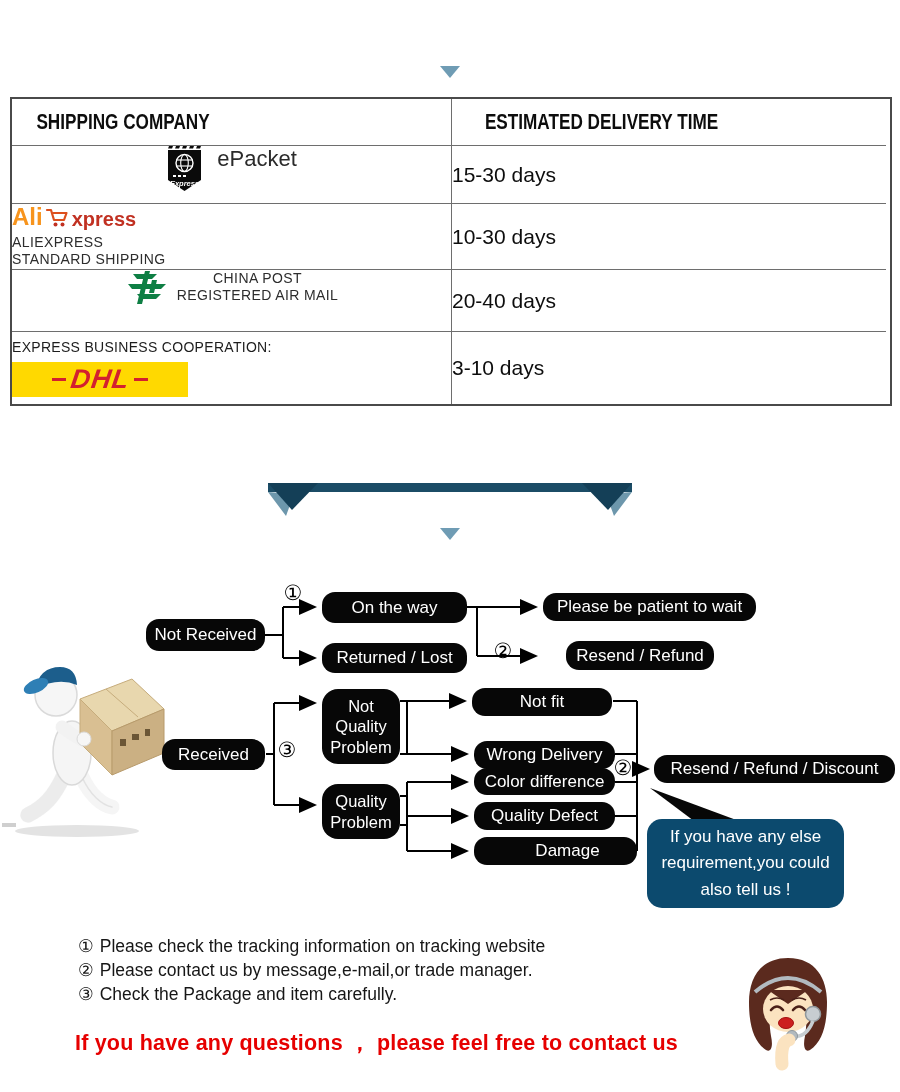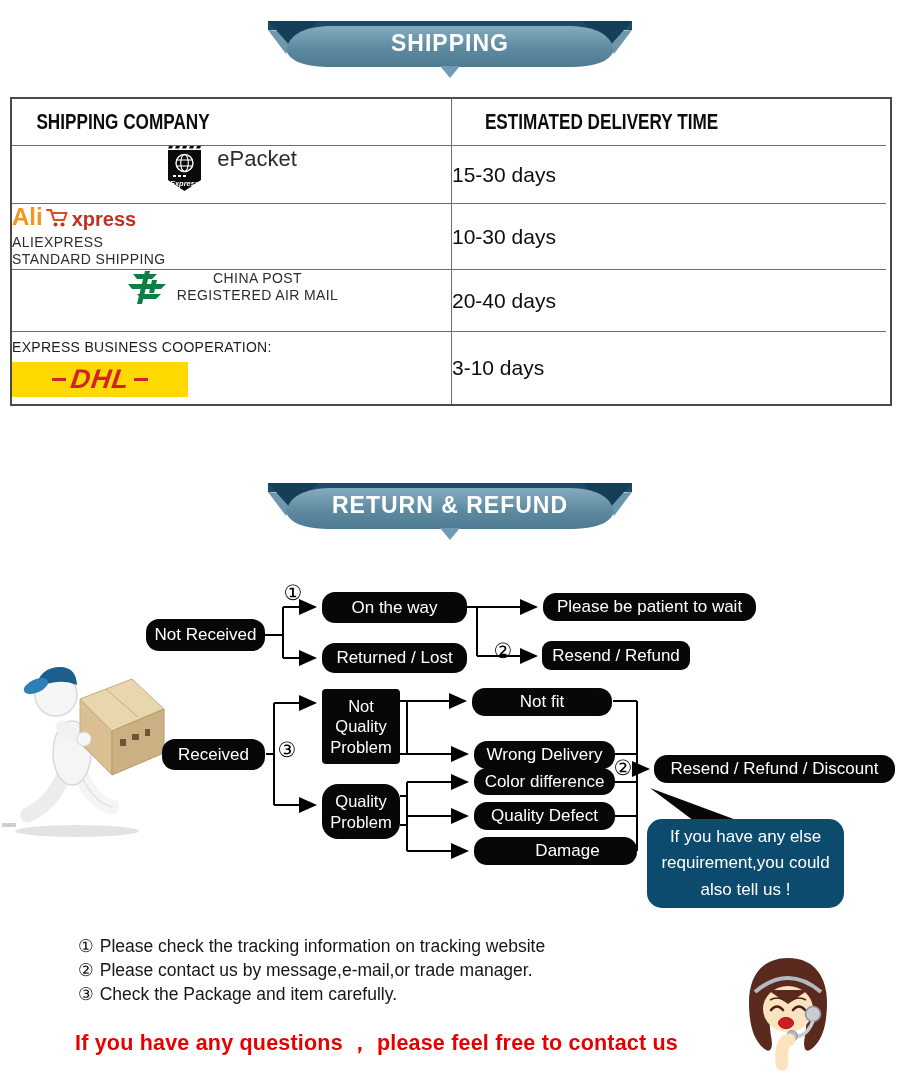--- a/index.html
+++ b/index.html
@@ -57,38 +57,20 @@
       white-space:nowrap;letter-spacing:.2px;}
 
   .courier{position:absolute;left:2px;top:655px;}
   .agent{position:absolute;left:742px;top:952px;}
 </style>
 </head>
 <body>
 
 <div class="page">
 
-  <div class="ribbon" style="left:260px;top:18px;">
-    <svg width="380" height="50" viewBox="0 0 380 50">
-      <defs>
-        <linearGradient id="ribGrad" x1="0" y1="0" x2="0" y2="1">
-          <stop offset="0" stop-color="#85aabd"></stop>
-          <stop offset="0.55" stop-color="#5d8aa0"></stop>
-          <stop offset="1" stop-color="#4e7b92"></stop>
-        </linearGradient>
-      </defs>
-      <path d="M8,3 H372 V12 H8 Z" fill="#1b4c66"></path>
-      <path d="M8,12 L26,36 L34,14 Z" fill="#6d97ac"></path>
-      <path d="M372,12 L354,36 L346,14 Z" fill="#6d97ac"></path>
-      <path d="M8,3 L58,3 L32,30 Z" fill="#143f57"></path>
-      <path d="M372,3 L322,3 L348,30 Z" fill="#143f57"></path>
-      <path d="M26,32 C30,14 48,8 74,8 H306 C332,8 350,14 354,32 C350,44 334,49 308,49 H72 C46,49 30,44 26,32 Z" fill="url(#ribGrad)"></path>
-    </svg>
-    <div class="ribbon-label">SHIPPING</div>
-  </div>
   <div class="down-arrow" style="left:440px;top:66px;"></div>
 
   <div class="ship-table">
     <div class="cell th">
         <span>SHIPPING COMPANY</span>
       </div>
     <div class="cell th last-col">
         <span>ESTIMATED DELIVERY TIME</span>
       </div>
 
@@ -239,23 +221,23 @@
         <path d="M637,146 V296"></path>
         <path d="M637,214 H646" marker-end="url(#ah)"></path>
       </g>
       <polygon points="650,233 739,266 694,266" fill="#070707"></polygon>
     </svg>
 
     <div class="fbox" style="left:146px;top:64px;width:119px;height:32px;">Not Received</div>
     <div class="fbox" style="left:322px;top:37px;width:145px;height:31px;">On the way</div>
     <div class="fbox" style="left:322px;top:88px;width:145px;height:30px;">Returned / Lost</div>
     <div class="fbox" style="left:543px;top:38px;width:213px;height:28px;">Please be patient to wait</div>
-    <div class="fbox" style="left:542px;top:86px;width:148px;height:29px;border-radius:9px;">Resend / Refund</div>
+    <div class="fbox" style="left:566px;top:86px;width:148px;height:29px;">Resend / Refund</div>
     <div class="fbox" style="left:162px;top:184px;width:103px;height:31px;">Received</div>
-    <div class="fbox" style="left:322px;top:134px;width:78px;height:75px;border-radius:4px;font-size:16.5px;">Not
+    <div class="fbox" style="left:322px;top:134px;width:78px;height:75px;border-radius:16px;font-size:16.5px;">Not
 Quality
 Problem</div>
     <div class="fbox" style="left:322px;top:229px;width:78px;height:55px;border-radius:16px;font-size:16.5px;">Quality
 Problem</div>
     <div class="fbox" style="left:472px;top:133px;width:140px;height:28px;">Not fit</div>
     <div class="fbox" style="left:474px;top:186px;width:141px;height:28px;">Wrong Delivery</div>
     <div class="fbox" style="left:474px;top:213px;width:141px;height:27px;">Color difference</div>
     <div class="fbox" style="left:474px;top:247px;width:141px;height:28px;">Quality Defect</div>
     <div class="fbox" style="left:474px;top:282px;width:139px;height:28px;padding-left:24px;">Damage</div>
     <div class="fbox" style="left:654px;top:200px;width:241px;height:28px;">Resend / Refund / Discount</div>

